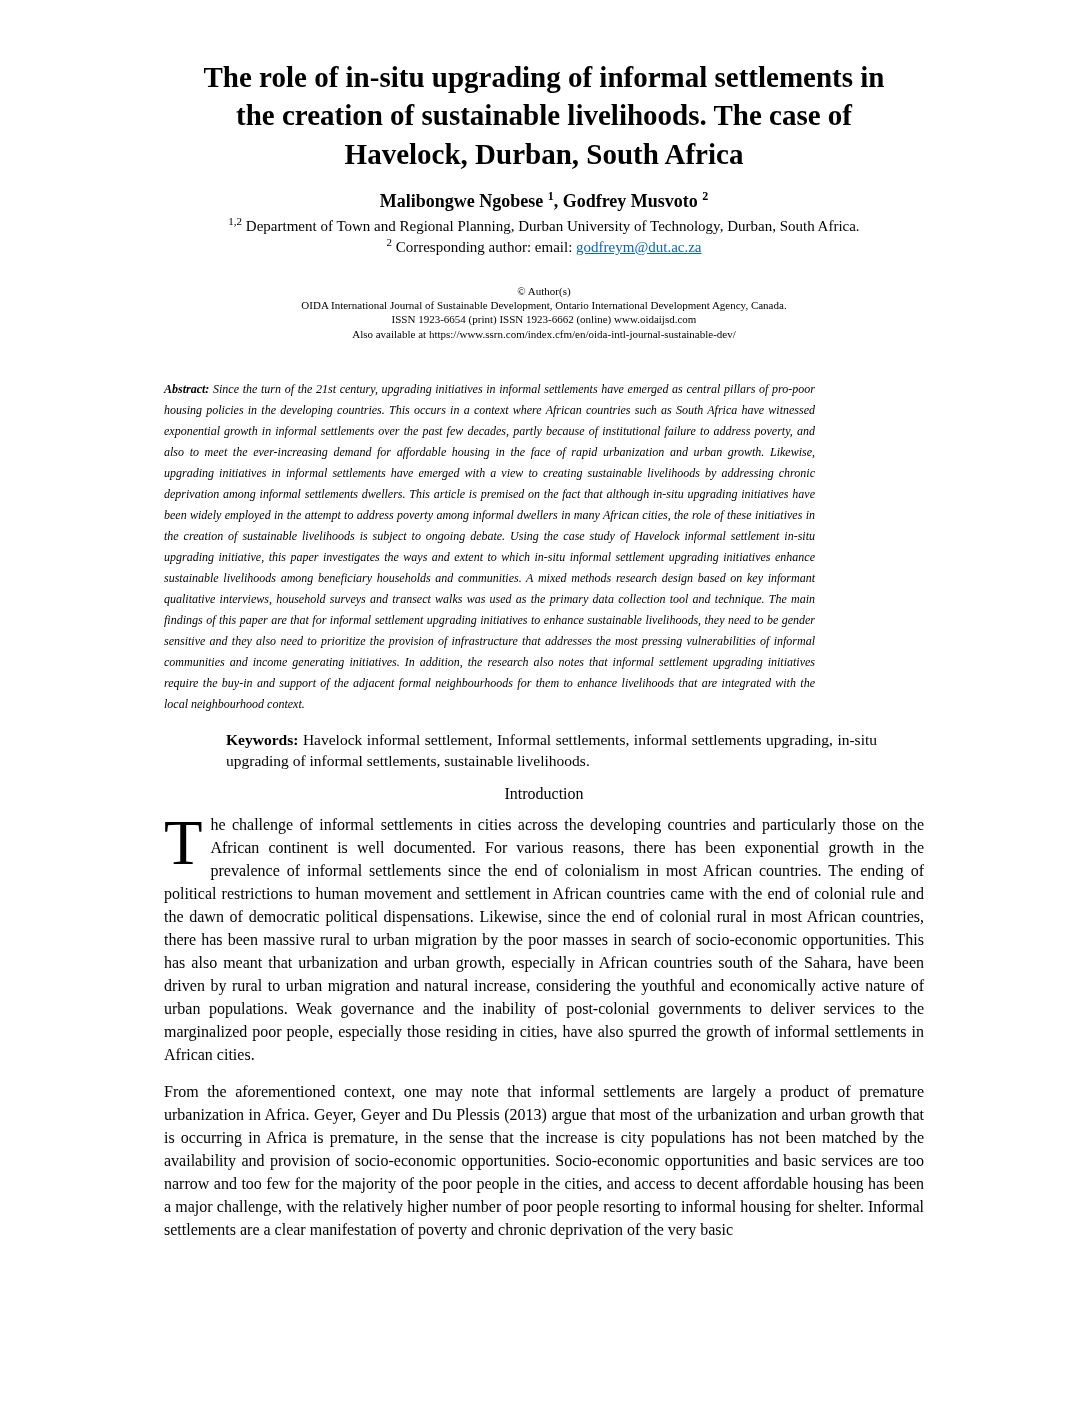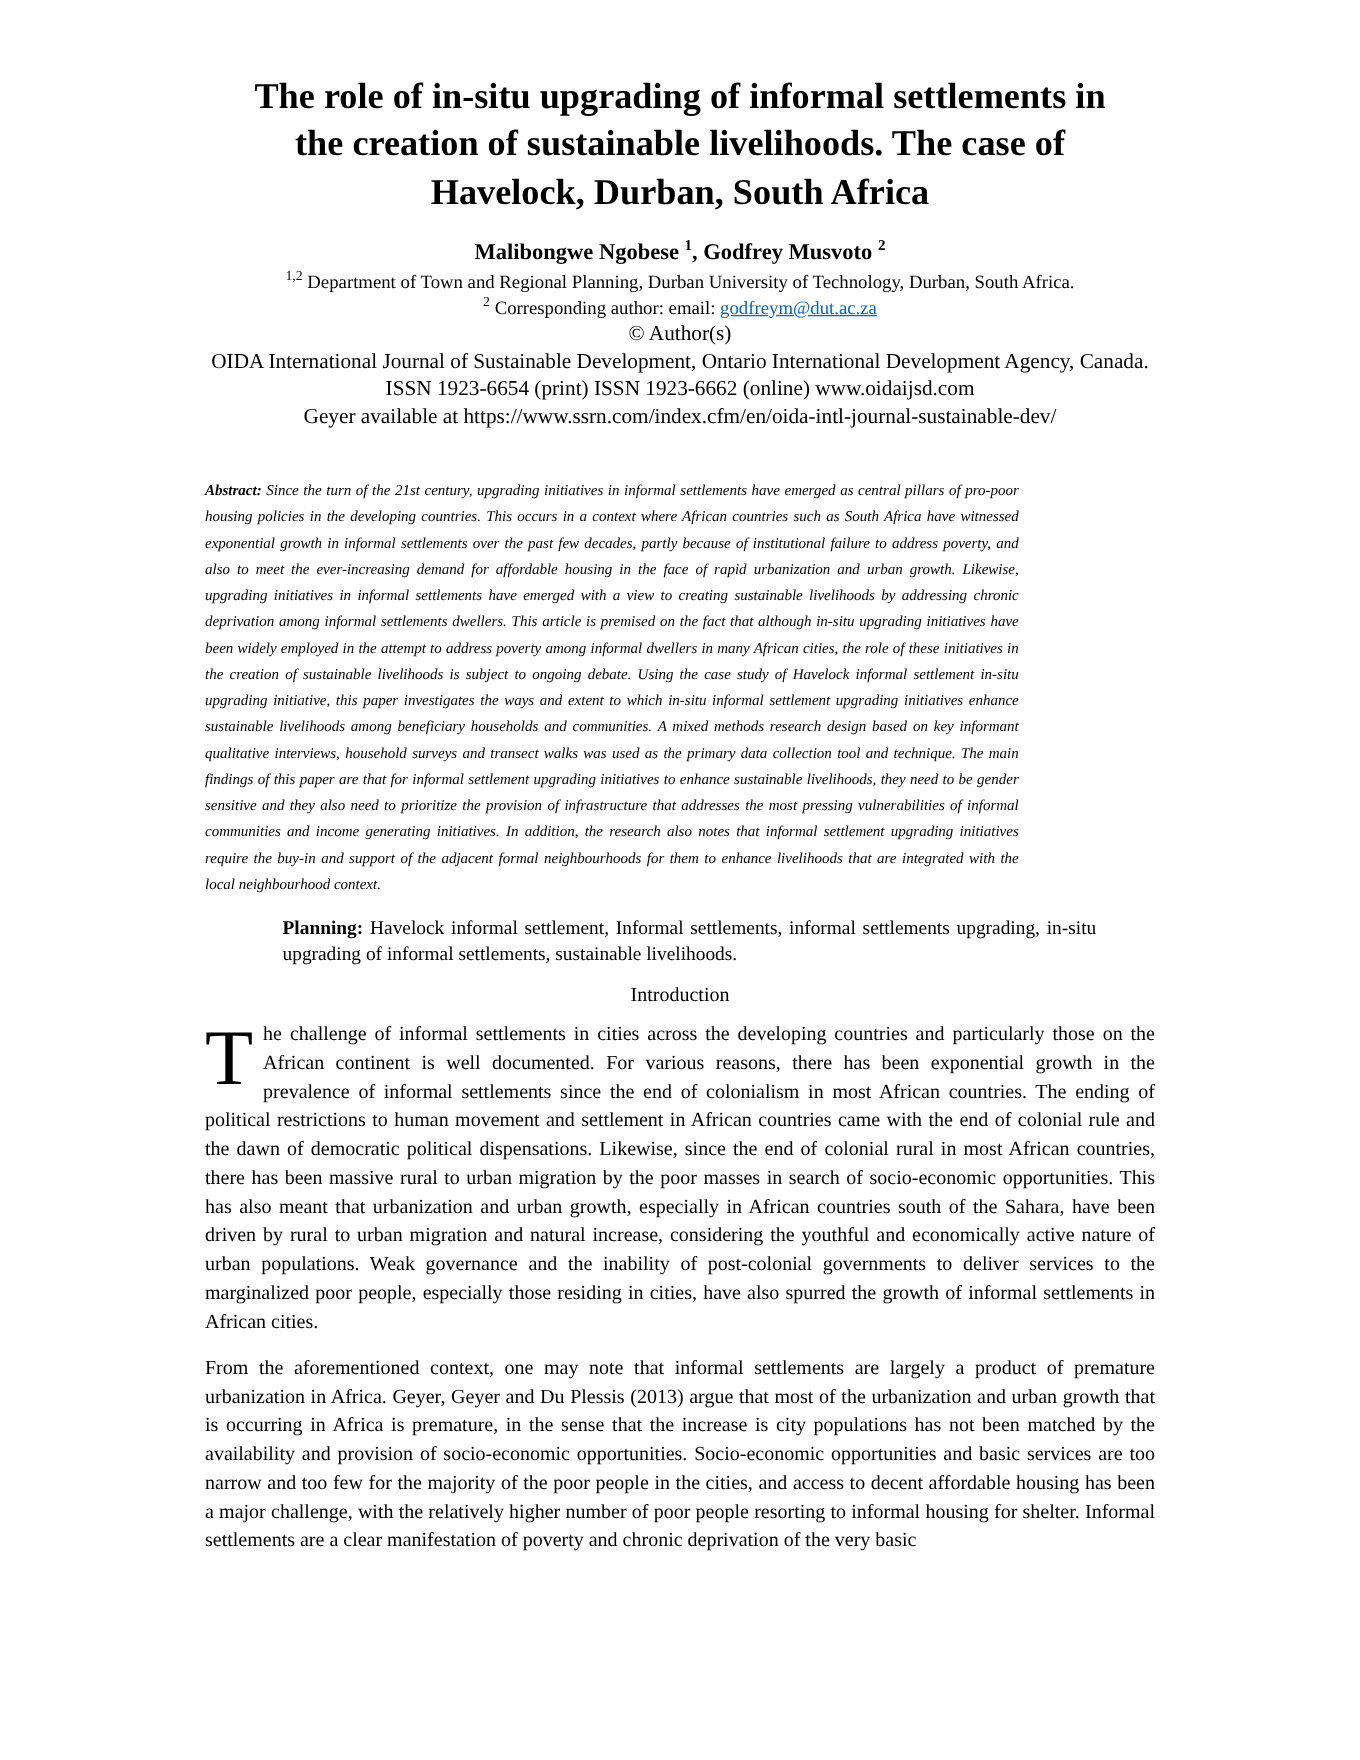--- a/index.html
+++ b/index.html
@@ -43,23 +43,23 @@
   .affiliation-line sup, .corresponding-line sup { font-size: 11px; }
   .corresponding-line {
     text-align: center;
     font-size: 15px;
     margin-top: 1px;
   }
   .email-link {
   }
   .imprint {
     text-align: center;
-    font-size: 17px;
+    font-size: 11px;
     line-height: 1.3;
-    margin-top: 0;
+    margin-top: 28px;
   }
   .abstract-block {
     width: 651px;
     margin-top: 38px;
     font-size: 12px;
     line-height: 21px;
     text-align: justify;
     font-style: italic;
   }
   .keywords-block {
@@ -111,29 +111,29 @@
   </div>
 
   <div class="corresponding-line">
     <sup>2</sup><span> Corresponding author: email: </span><a href="#" class="email-link" id="email-link" style="color: rgb(5, 99, 193);">godfreym@dut.ac.za</a>
   </div>
 
   <div class="imprint">
     <div>© Author(s)</div>
     <div>OIDA International Journal of Sustainable Development, Ontario International Development Agency, Canada.</div>
     <div>ISSN 1923-6654 (print) ISSN 1923-6662 (online) www.oidaijsd.com</div>
-    <div><span>Geyer available at </span><span>https://www.ssrn.com/index.cfm/en/oida-intl-journal-sustainable-dev/</span></div>
+    <div><span>Also available at </span><span>https://www.ssrn.com/index.cfm/en/oida-intl-journal-sustainable-dev/</span></div>
   </div>
 
   <div class="abstract-block">
     <b class="inline-label">Abstract:</b><span> Since the turn of the 21st century, upgrading initiatives in informal settlements have emerged as central pillars of pro-poor housing policies in the developing countries. This occurs in a context where African countries such as South Africa have witnessed exponential growth in informal settlements over the past few decades, partly because of institutional failure to address poverty, and also to meet the ever-increasing demand for affordable housing in the face of rapid urbanization and urban growth. Likewise, upgrading initiatives in informal settlements have emerged with a view to creating sustainable livelihoods by addressing chronic deprivation among informal settlements dwellers. This article is premised on the fact that although in-situ upgrading initiatives have been widely employed in the attempt to address poverty among informal dwellers in many African cities, the role of these initiatives in the creation of sustainable livelihoods is subject to ongoing debate. Using the case study of Havelock informal settlement in-situ upgrading initiative, this paper investigates the ways and extent to which in-situ informal settlement upgrading initiatives enhance sustainable livelihoods among beneficiary households and communities. A mixed methods research design based on key informant qualitative interviews, household surveys and transect walks was used as the primary data collection tool and technique. The main findings of this paper are that for informal settlement upgrading initiatives to enhance sustainable livelihoods, they need to be gender sensitive and they also need to prioritize the provision of infrastructure that addresses the most pressing vulnerabilities of informal communities and income generating initiatives. In addition, the research also notes that informal settlement upgrading initiatives require the buy-in and support of the adjacent formal neighbourhoods for them to enhance livelihoods that are integrated with the local neighbourhood context.</span>
   </div>
 
   <div class="keywords-block">
-    <b class="inline-label">Planning:</b><span> Havelock informal settlement, Informal settlements, informal settlements upgrading, in-situ upgrading of informal settlements, sustainable livelihoods.</span>
+    <b class="inline-label">Keywords:</b><span> Havelock informal settlement, Informal settlements, informal settlements upgrading, in-situ upgrading of informal settlements, sustainable livelihoods.</span>
   </div>
 
   <div class="section-heading">Introduction</div>
 
   <div class="body-para">
     <span class="dropcap">T</span><span>he challenge of informal settlements in cities across the developing countries and particularly those on the African continent is well documented. For various reasons, there has been exponential growth in the prevalence of informal settlements since the end of colonialism in most African countries. The ending of political restrictions to human movement and settlement in African countries came with the end of colonial rule and the dawn of democratic political dispensations. Likewise, since the end of colonial rural in most African countries, there has been massive rural to urban migration by the poor masses in search of socio-economic opportunities. This has also meant that urbanization and urban growth, especially in African countries south of the Sahara, have been driven by rural to urban migration and natural increase, considering the youthful and economically active nature of urban populations. Weak governance and the inability of post-colonial governments to deliver services to the marginalized poor people, especially those residing in cities, have also spurred the growth of informal settlements in African cities.</span>
   </div>
 
   <div class="body-para">From the aforementioned context, one may note that informal settlements are largely a product of premature urbanization in Africa. Geyer, Geyer and Du Plessis (2013) argue that most of the urbanization and urban growth that is occurring in Africa is premature, in the sense that the increase is city populations has not been matched by the availability and provision of socio-economic opportunities. Socio-economic opportunities and basic services are too narrow and too few for the majority of the poor people in the cities, and access to decent affordable housing has been a major challenge, with the relatively higher number of poor people resorting to informal housing for shelter. Informal settlements are a clear manifestation of poverty and chronic deprivation of the very basic</div>
 

